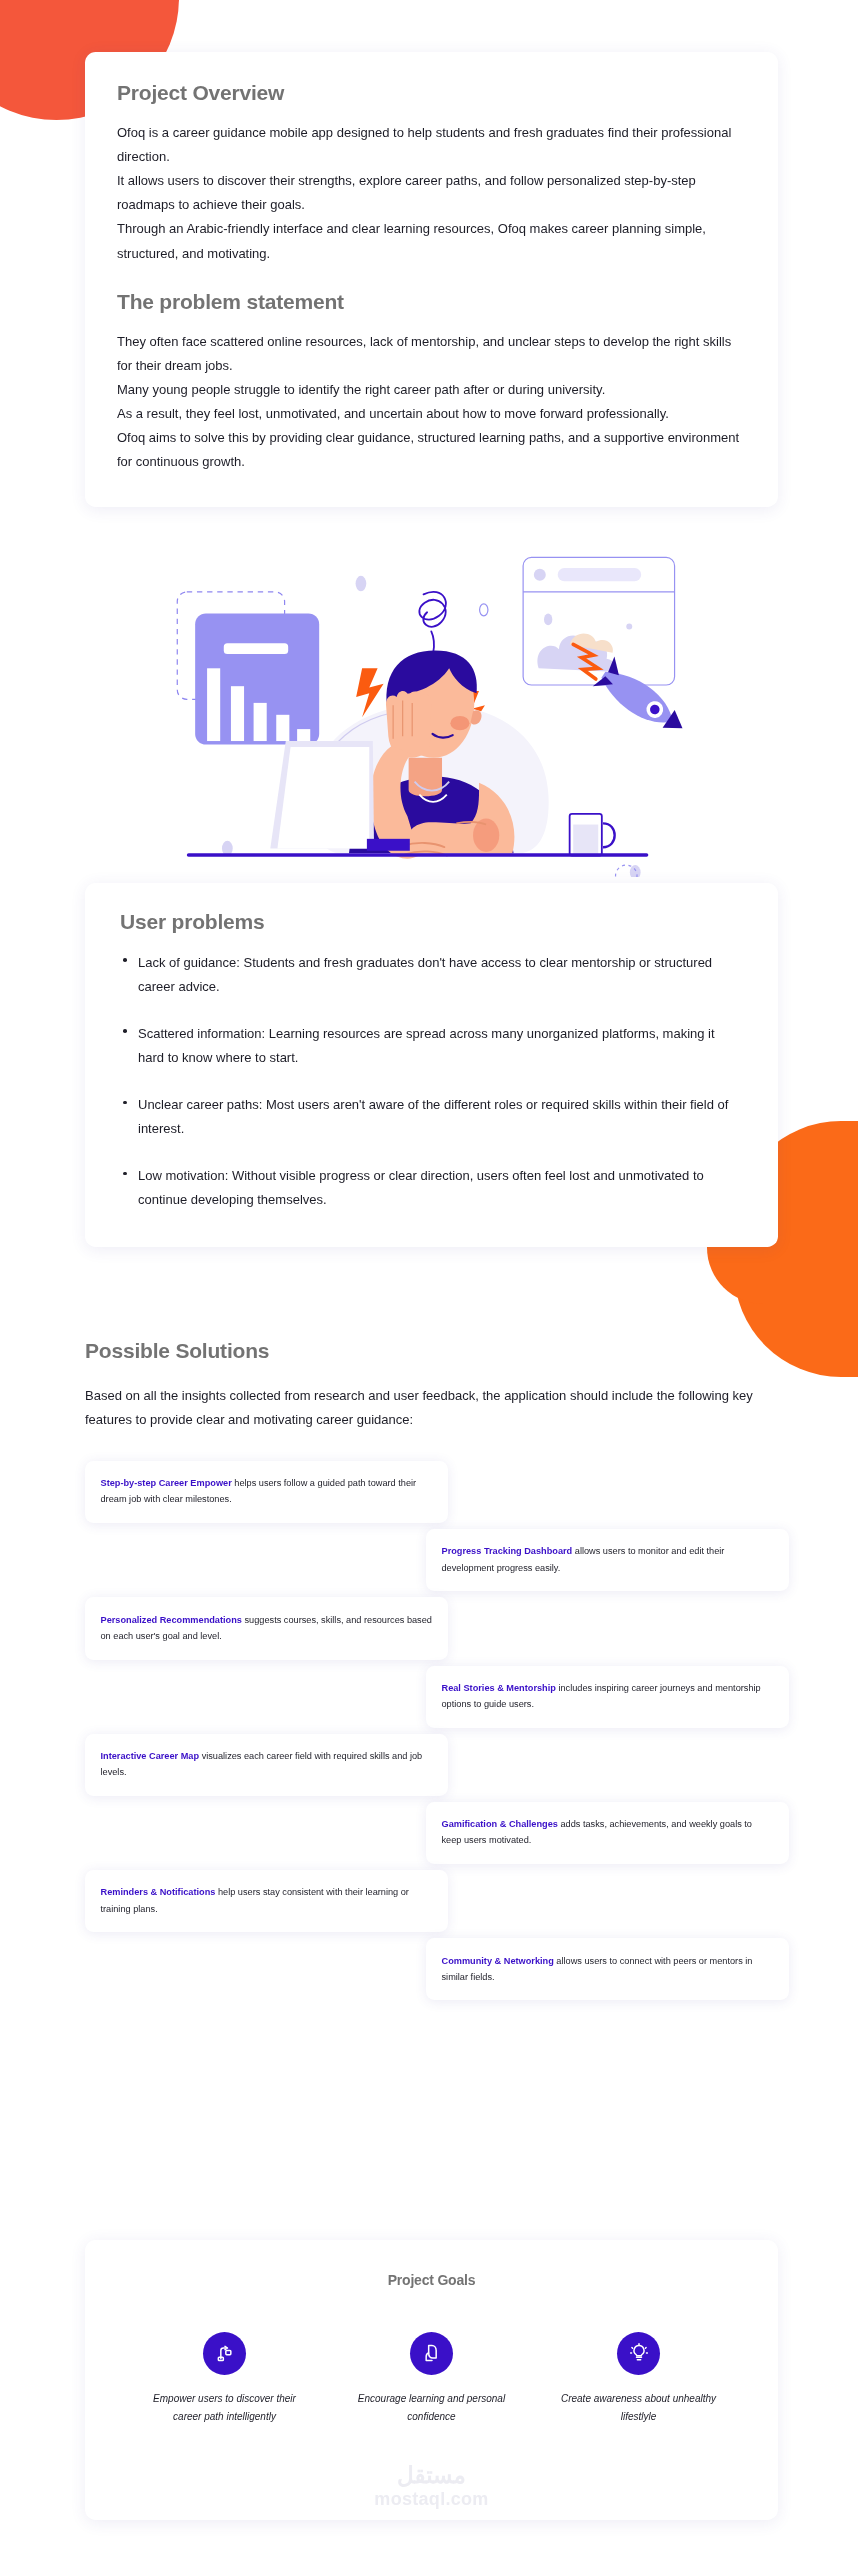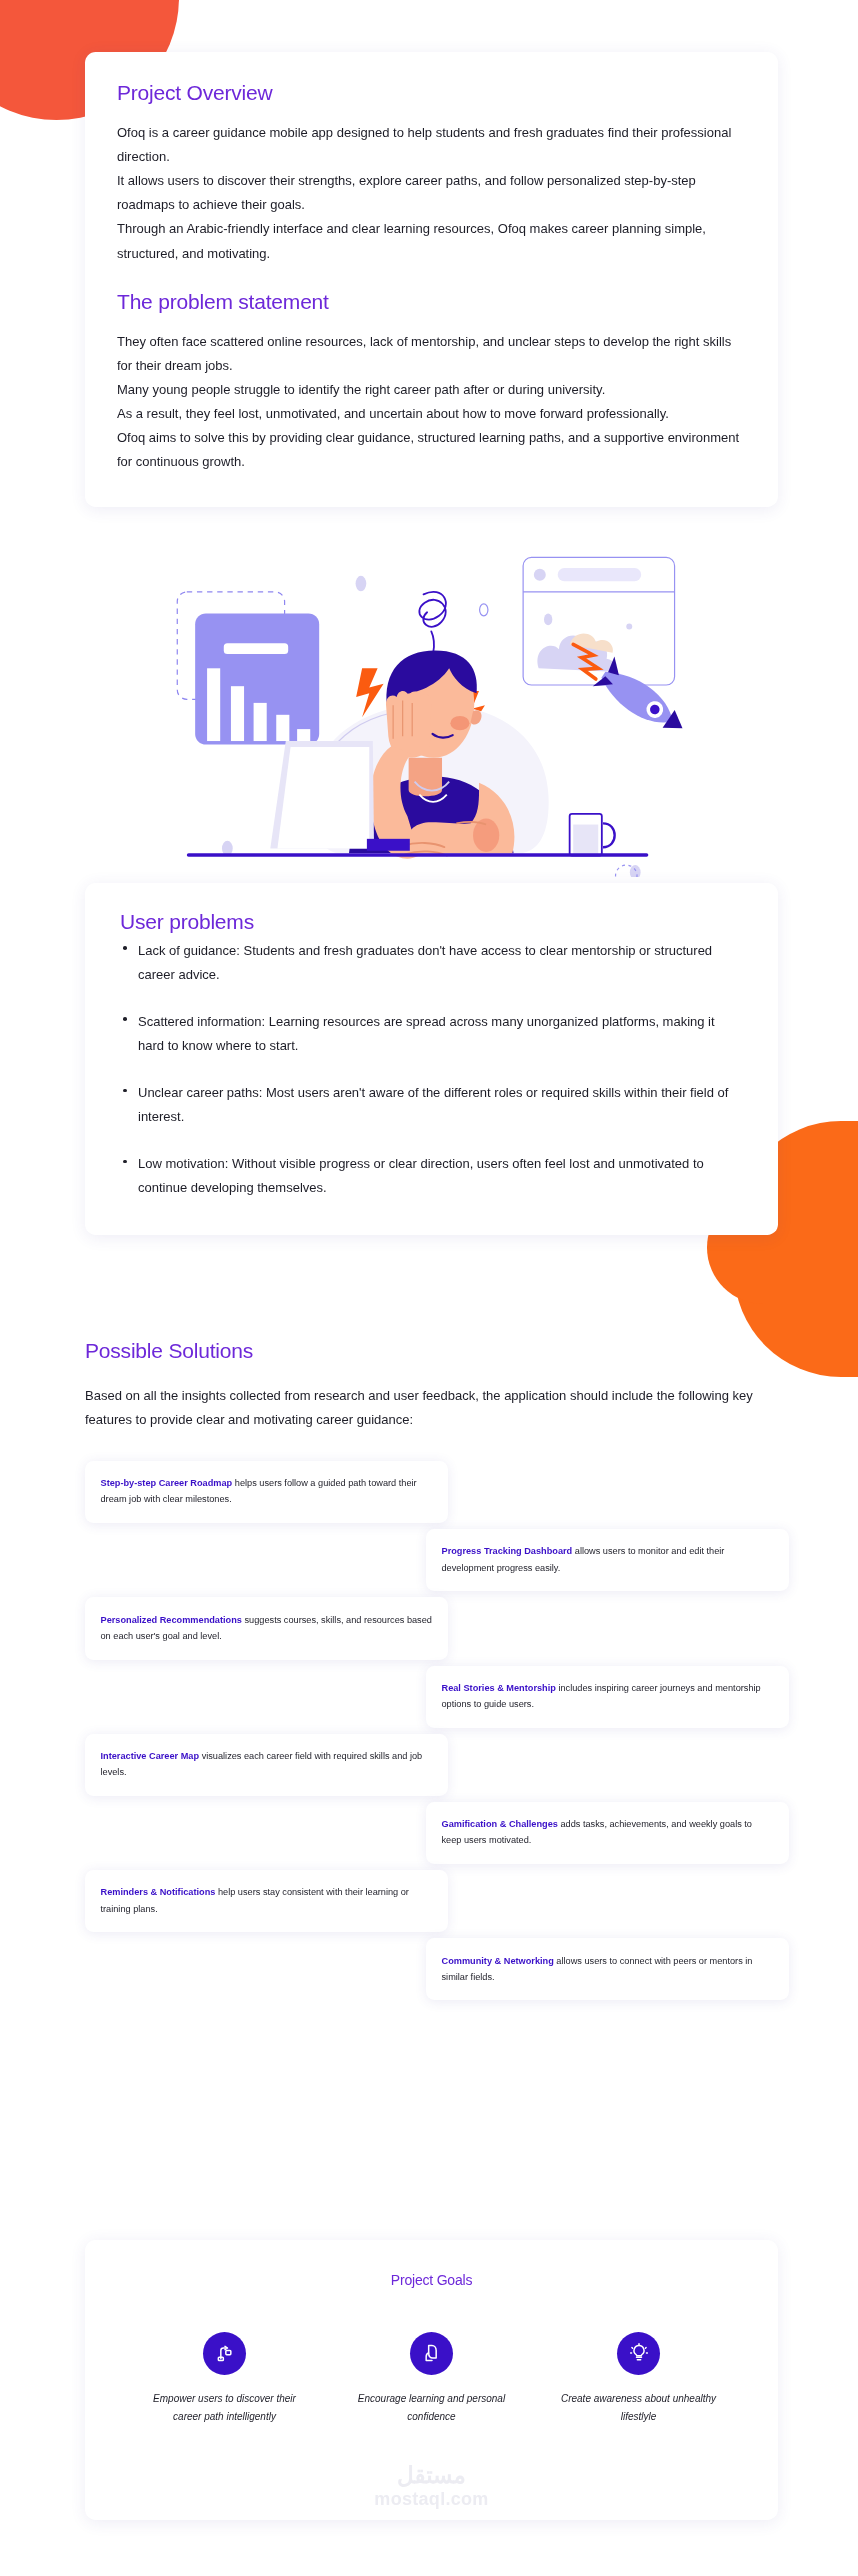--- a/index.html
+++ b/index.html
@@ -27,21 +27,21 @@
     content:"";position:absolute;left:-27.4px;top:70px;width:72px;height:113px;
     background:#FB6A18;border-radius:72px 0 0 72px;
   }
 
   
   .card{
     position:relative;z-index:2;background:#ffffff;border-radius:10.7px;
     box-shadow:0 2.4px 15.5px rgba(70,60,160,.09);
   }
 
-  h1,h2,h3{color:#6d28d9;font-weight:400;letter-spacing:-0.2px;}
+  h1,h2,h3{color:#737373;font-weight:700;letter-spacing:-0.2px;}
 
   .sec-title{font-size:21px;line-height:1.18;}
   .sec-title-c{font-size:14px;line-height:1.2;text-align:center;}
 
   p, li{
     color:#1d1d27;font-size:13px;line-height:1.85;font-weight:400;
   }
 
   
   .block-overview{
@@ -54,21 +54,21 @@
   
   .illus-wrap{
     position:absolute;left:152px;top:555px;width:555px;height:322px;z-index:2;
   }
   .illus-wrap svg{width:100%;height:100%;display:block;}
 
   
   .block-problems{
     position:absolute;left:85px;top:883px;width:693px;padding:27.4px 35px 32px 35px;
   }
-  ul.problems{list-style:none;margin-top:4px;}
+  ul.problems{list-style:none;margin-top:16px;}
   ul.problems li{
     position:relative;padding-left:18px;margin-bottom:23px;
   }
   ul.problems li:last-child{margin-bottom:2.4px;}
   ul.problems li::before{
     content:"";position:absolute;left:3px;top:7.2px;width:3.6px;height:3.6px;
     background:#20202a;border-radius:50%;
   }
 
   
@@ -240,21 +240,21 @@
     </ul>
   </section>
 
   <h2 class="sec-title ps-head">Possible Solutions</h2>
   <p class="ps-intro">Based on all the insights collected from research and user feedback, the application should include the following key features to provide clear and motivating career guidance:</p>
 
   <div class="sol-list">
 
     <div class="sol-row">
       <div class="sol-card sol-left">
-        <p><b>Step-by-step Career Roadmap</b>
+        <p><b>Step-by-step Career Empower</b>
         <span>helps users follow a guided path toward their dream job with clear milestones.</span></p>
       </div>
     </div>
 
     <div class="sol-row">
       <div class="sol-card sol-right">
         <p><b>Progress Tracking Dashboard</b>
         <span>allows users to monitor and edit their development progress easily.</span></p>
       </div>
     </div>

